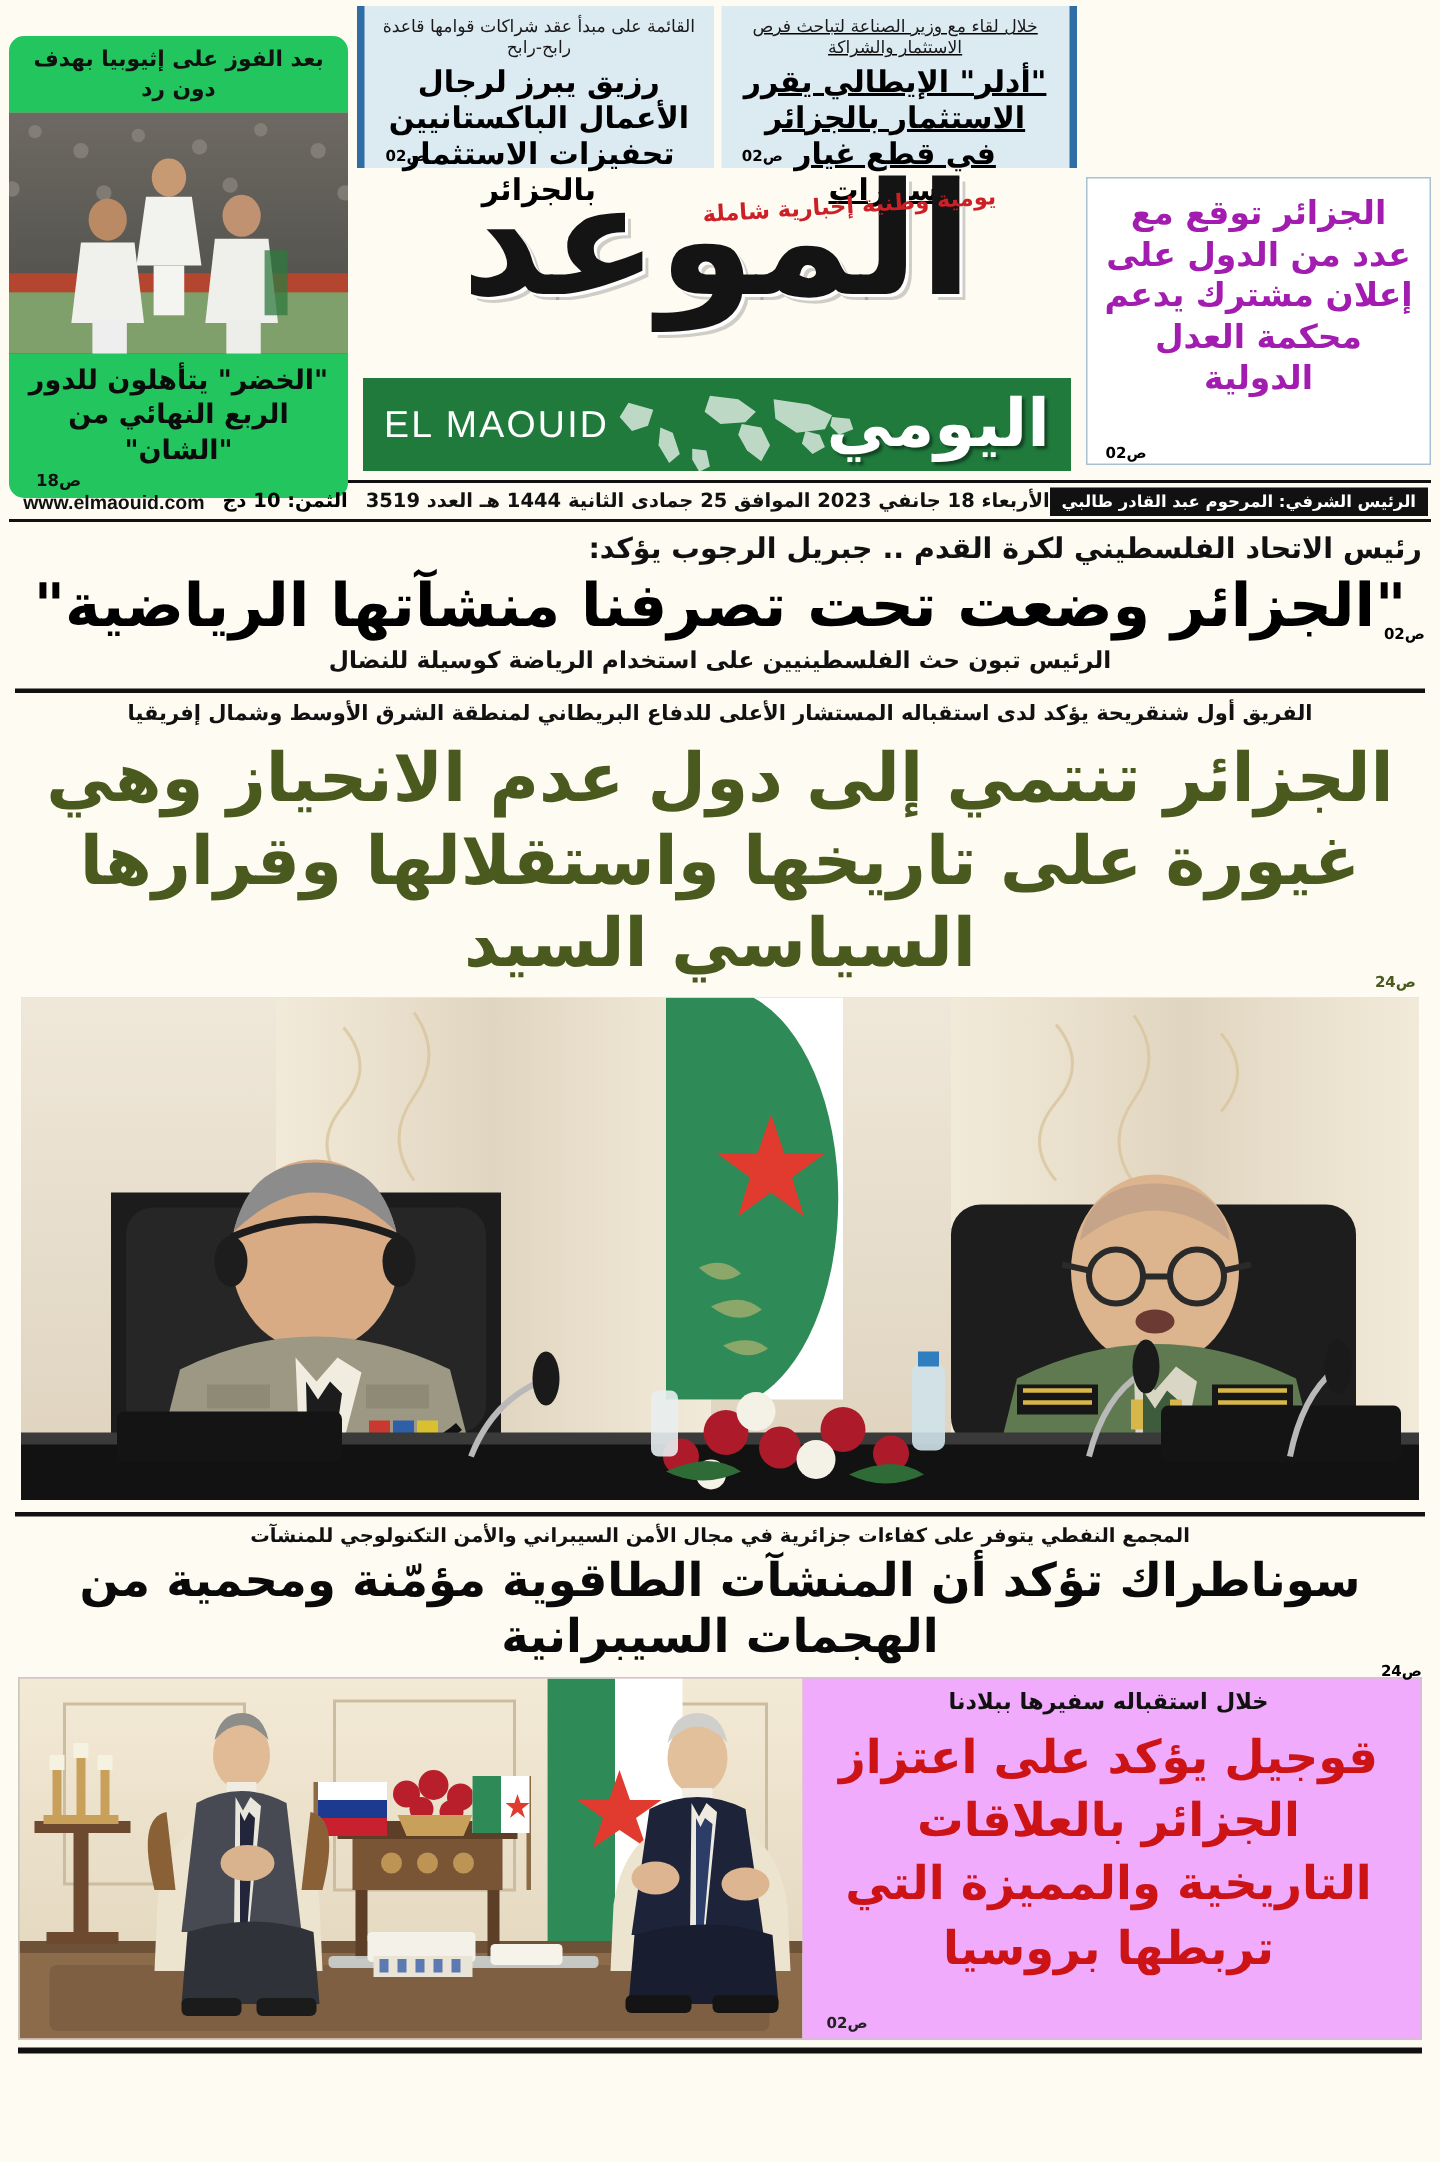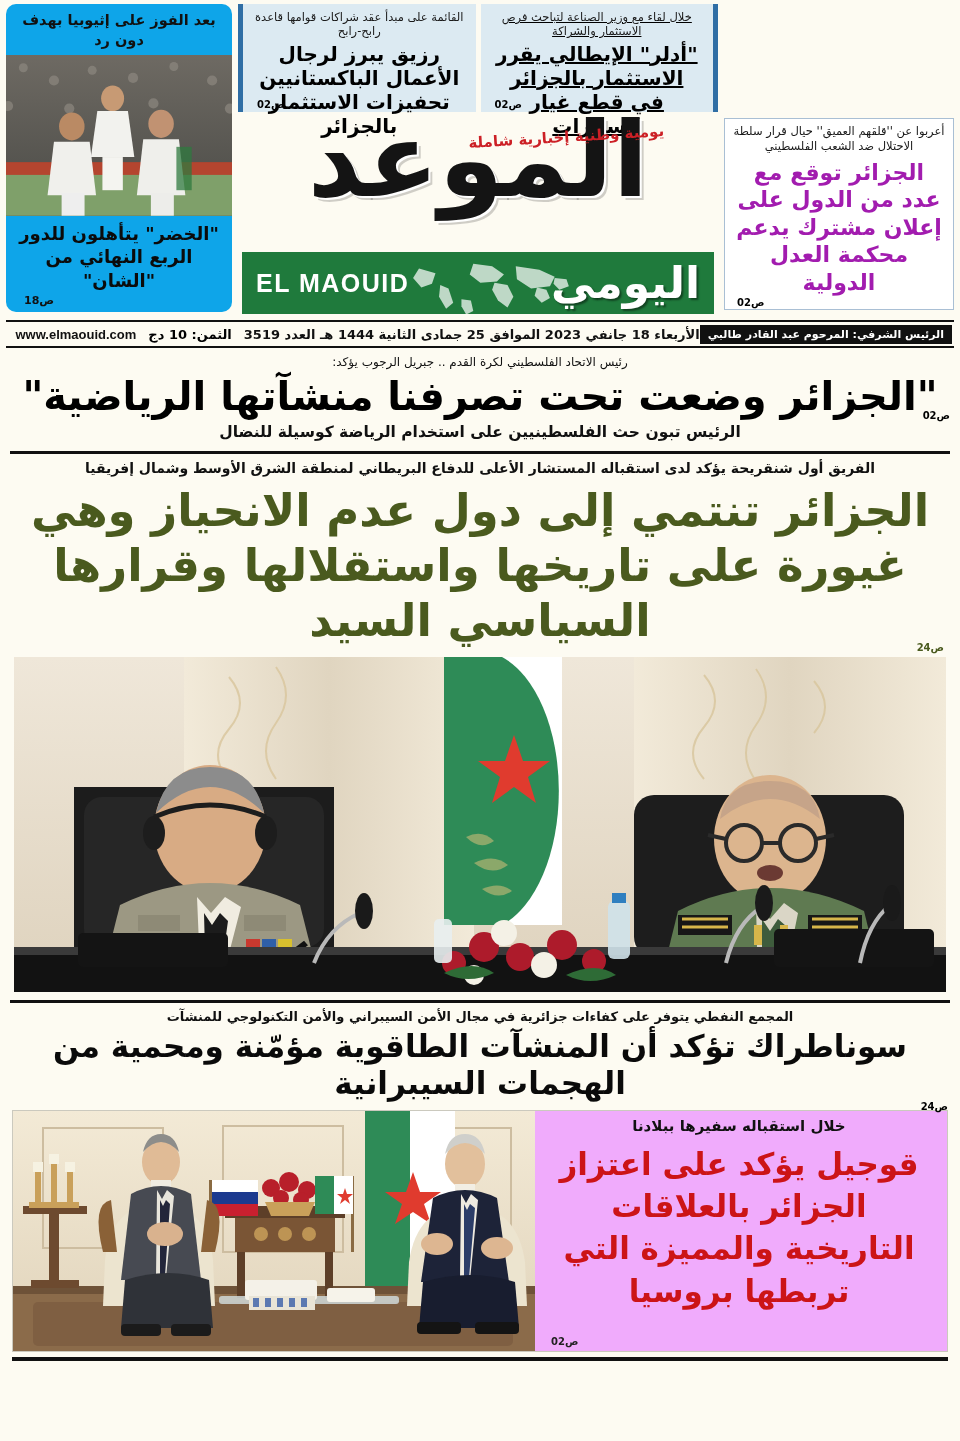--- a/index.html
+++ b/index.html
@@ -22,27 +22,28 @@
     flex-direction: row;
     height: 318px;
     padding: 4px 6px 0 6px;
     gap: 6px;
   }
 
   
   .sport-box {
     width: 226px;
     flex: 0 0 226px;
-    background: #0ea5e9;
+    background: #22c55e;
     border-radius: 10px;
     overflow: hidden;
     display: flex;
     flex-direction: column;
     align-self: flex-start;
     height: 308px;
+    margin-top: 20px;
   }
   .sport-kicker {
     text-align: center;
     font-weight: bold;
     font-size: 14.5px;
     line-height: 1.35;
     padding: 7px 10px 5px 10px;
     color: #111;
     direction: rtl;
   }
@@ -167,21 +168,21 @@
     font-weight: bold;
     font-size: 44px;
     color: #ffffff;
     direction: rtl;
     text-shadow: 2px 2px 2px rgba(0,0,0,0.45);
     line-height: 1;
     z-index: 2;
   }
   .logo-latin {
     font-family: "Liberation Sans", sans-serif;
-    font-weight: bold;
+    font-weight: normal;
     font-size: 25px;
     color: #ffffff;
     letter-spacing: 1.5px;
     z-index: 2;
   }
   .world-map { position: absolute; inset: 0; opacity: .75; }
 
   
   .right-box {
     width: 230px;
@@ -247,21 +248,21 @@
     font-size: 13px;
     font-weight: bold;
     color: #111;
     padding-left: 14px;
     direction: ltr;
     white-space: nowrap;
   }
 
   
   .story1 { padding: 7px 12px 6px 12px; direction: rtl; position: relative; }
-  .s1-kicker { text-align: center; font-size: 12px; font-weight: normal; color: #111; }
+  .s1-kicker { font-size: 19px; font-weight: bold; color: #111; }
   .s1-head {
     text-align: center;
     font-size: 40px;
     font-weight: bold;
     line-height: 1.15;
     color: #000;
     margin-top: 4px;
     letter-spacing: -1px;
   }
   .s1-sub { text-align: center; font-size: 15.5px; font-weight: bold; color: #111; margin-top: 4px; }
@@ -343,21 +344,20 @@
   .bottom-rule { height: 4px; background: #111; margin: 5px 12px 0 12px; }
 </style>
 </head>
 <body>
 
 <div class="page">
 
   <div class="top-strip">
 
     <div class="right-box">
-      <div class="right-kicker">أعربوا عن ''قلقهم العميق'' حيال قرار سلطة الاحتلال ضد الشعب الفلسطيني</div>
       <div class="right-head">الجزائر توقع مع عدد من الدول على إعلان مشترك يدعم محكمة العدل الدولية</div>
       <div class="right-page">ص02</div>
     </div>
 
     <div class="center-col">
       <div class="teaser-row">
 
         <div class="teaser no-bar">
           <div class="teaser-kicker">خلال لقاء مع وزير الصناعة لتباحث فرص الاستثمار والشراكة</div>
           <div class="teaser-head">"أدلر" الإيطالي يقرر الاستثمار بالجزائر في قطع غيار السيارات</div>

